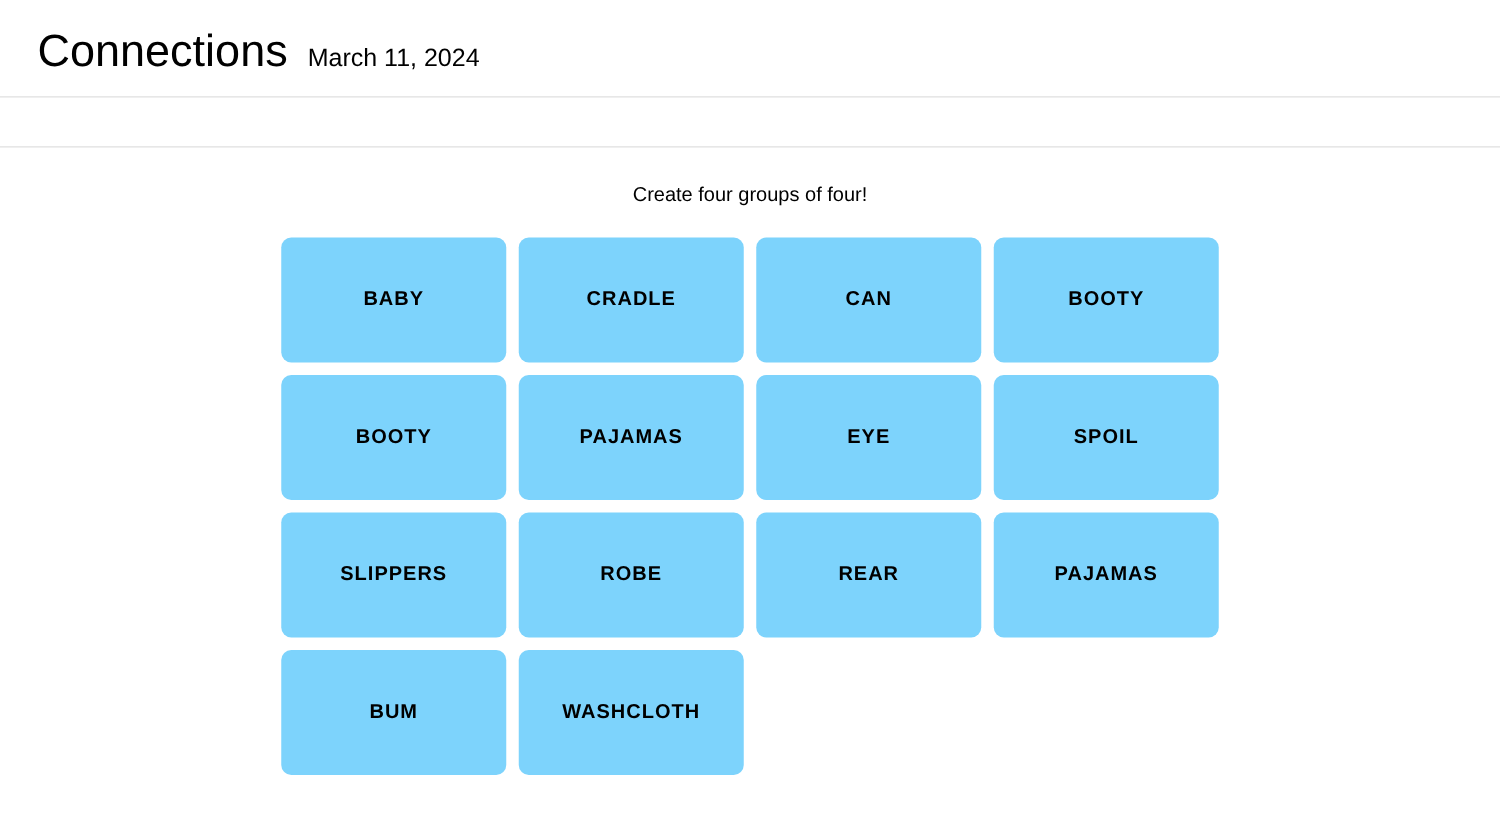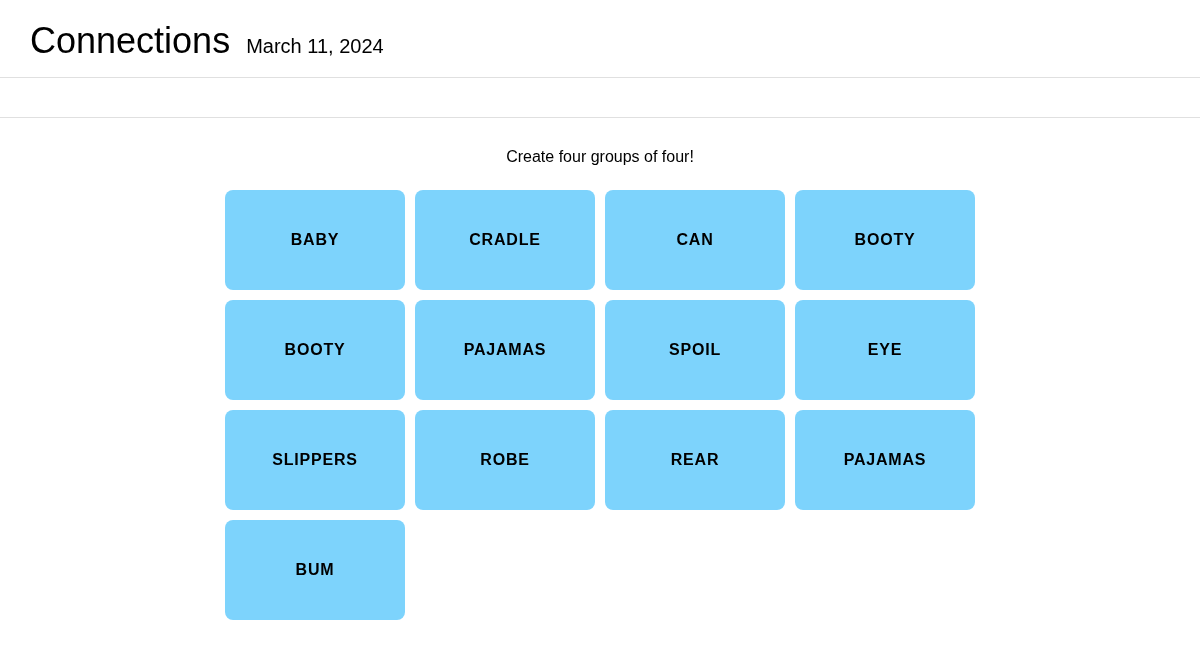--- a/index.html
+++ b/index.html
@@ -114,34 +114,37 @@
       <div class="tile">
         <span class="tile-label">BOOTY</span>
       </div>
       <div class="tile">
         <span class="tile-label">BOOTY</span>
       </div>
       <div class="tile">
         <span class="tile-label">PAJAMAS</span>
       </div>
       <div class="tile">
-        <span class="tile-label">SPOIL</span>
+        <span class="tile-label">EYE</span>
       </div>
       <div class="tile">
-        <span class="tile-label">EYE</span>
+        <span class="tile-label">SPOIL</span>
       </div>
       <div class="tile">
         <span class="tile-label">SLIPPERS</span>
       </div>
       <div class="tile">
         <span class="tile-label">ROBE</span>
       </div>
       <div class="tile">
         <span class="tile-label">REAR</span>
       </div>
       <div class="tile">
         <span class="tile-label">PAJAMAS</span>
       </div>
       <div class="tile">
         <span class="tile-label">BUM</span>
       </div>
+      <div class="tile">
+        <span class="tile-label">WASHCLOTH</span>
+      </div>
     </div>
 </div>
 
 </body></html>

